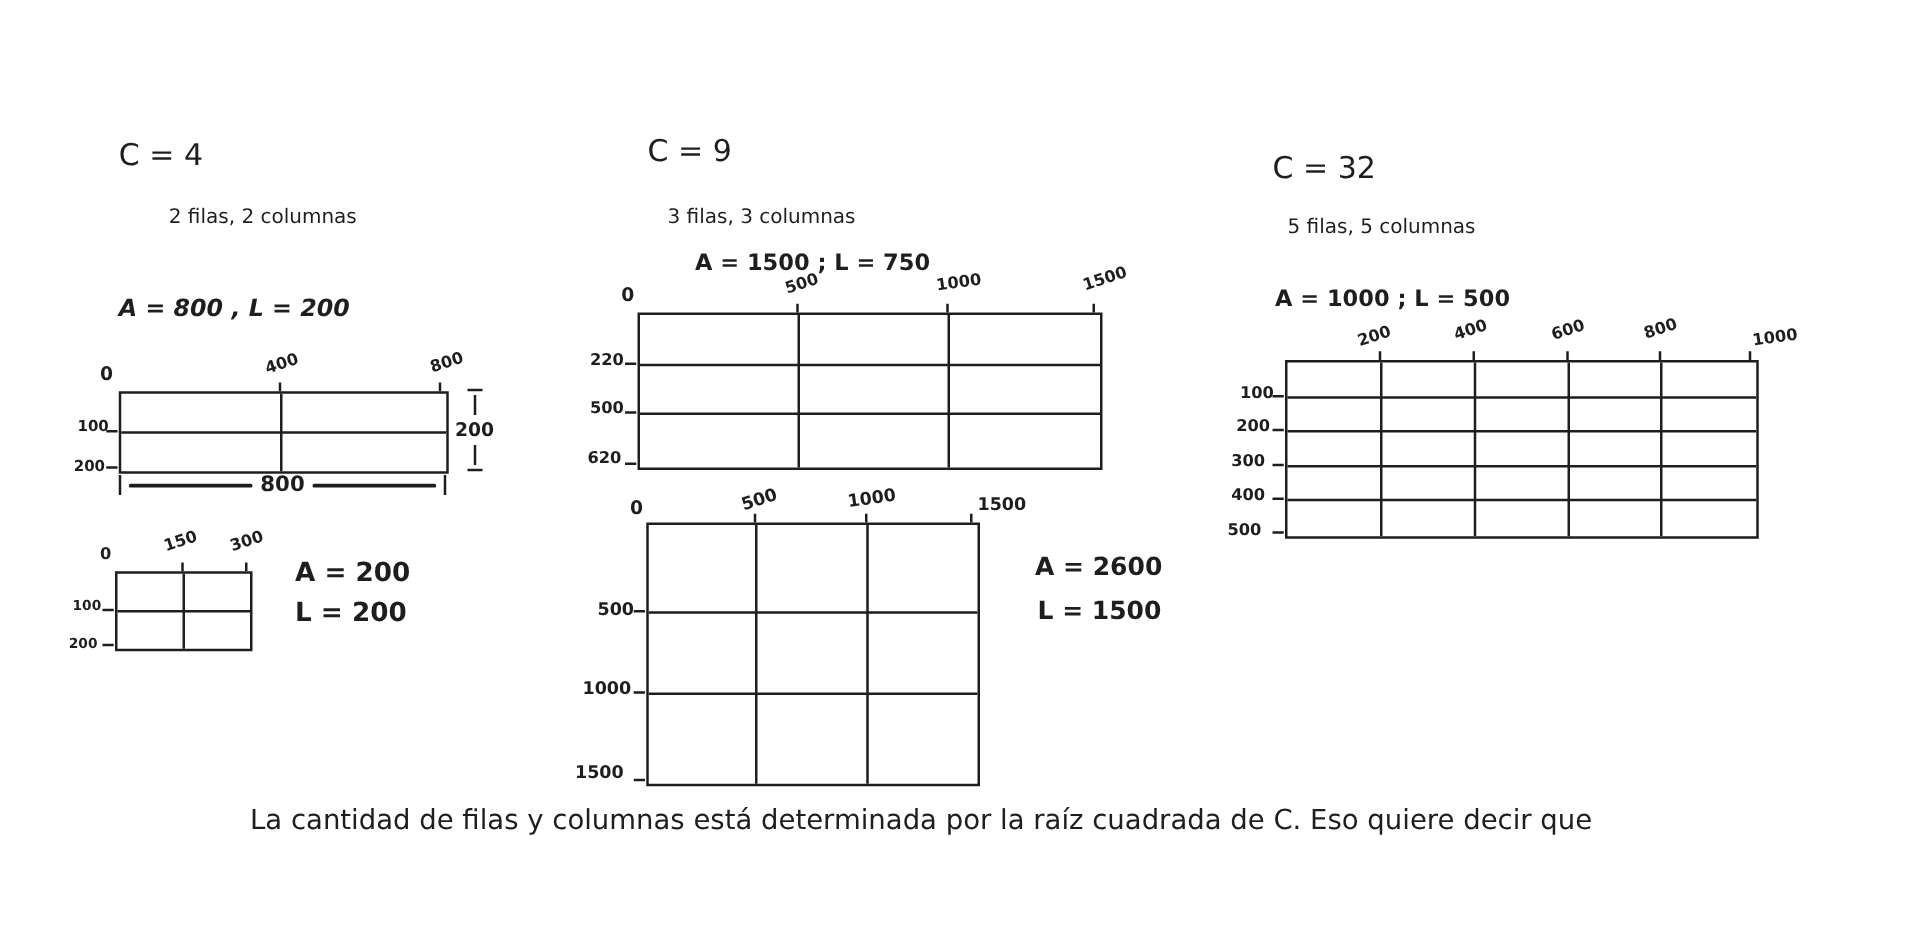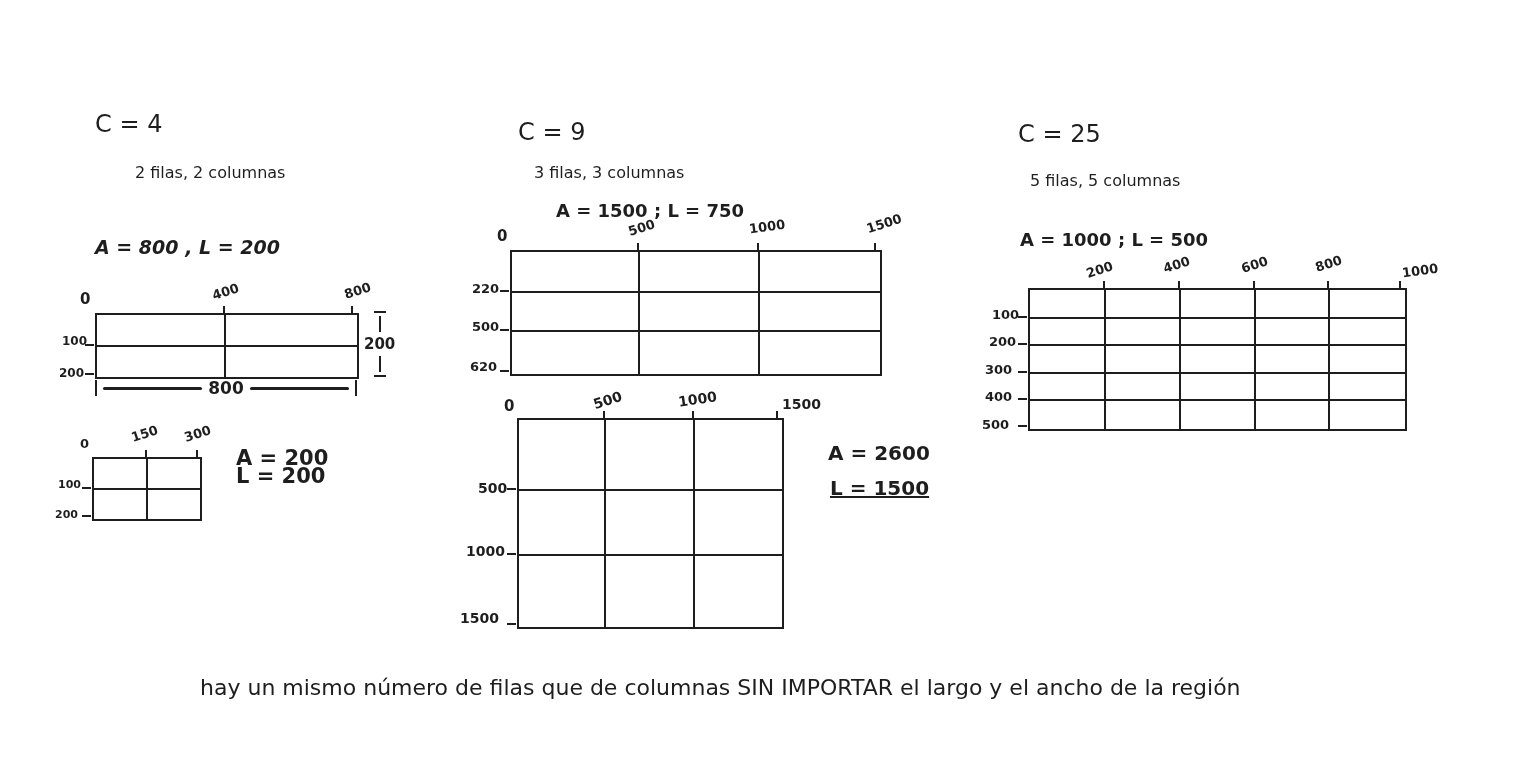--- a/index.html
+++ b/index.html
@@ -73,23 +73,23 @@
     <div class="tick-v" style="left:102px;"></div>
     <div class="tick-h" style="top:28px;"></div>
     <div class="tick-h" style="top:56px;"></div>
   </div>
   <div class="t bold" style="left:80px; top:436px; font-size:13px;">0</div>
   <div class="t bold tilt" style="left:131px; top:426px; font-size:13px;">150</div>
   <div class="t bold tilt" style="left:184px; top:426px; font-size:13px;">300</div>
   <div class="t bold" style="left:58px; top:478px; font-size:11px;">100</div>
   <div class="t bold" style="left:55px; top:508px; font-size:11px;">200</div>
   <div class="t bold" style="left:236px; top:446px; font-size:21px;">A = 200</div>
-  <div class="t bold" style="left:236px; top:464px; font-size:21px;">L = 200</div>
+  <div class="t bold" style="left:236px; top:478px; font-size:21px;">L = 200</div>
 
-  <div class="t" style="left:518px; top:118px; font-size:24px;">C = 9</div>
+  <div class="t" style="left:518px; top:107px; font-size:24px;">C = 9</div>
   <div class="t" style="left:534px; top:163px; font-size:16px;">3 filas, 3 columnas</div>
   <div class="t bold" style="left:556px; top:200px; font-size:18px;">A = 1500 ;   L = 750</div>
 
   <div class="gridbox" style="left:510px; top:250px; width:368px; height:122px;">
     <div class="vl" style="left:126px;"></div>
     <div class="vl" style="left:246px;"></div>
     <div class="hl" style="top:39px;"></div>
     <div class="hl" style="top:78px;"></div>
     <div class="tick-v" style="left:125px;"></div>
     <div class="tick-v" style="left:245px;"></div>
@@ -119,23 +119,23 @@
     <div class="tick-h" style="top:203px;"></div>
   </div>
   <div class="t bold" style="left:504px; top:397px; font-size:15px;">0</div>
   <div class="t bold tilt" style="left:593px; top:392px; font-size:14px;">500</div>
   <div class="t bold tilt-s" style="left:678px; top:391px; font-size:14px;">1000</div>
   <div class="t bold" style="left:782px; top:396px; font-size:14px;">1500</div>
   <div class="t bold" style="left:478px; top:480px; font-size:14px;">500</div>
   <div class="t bold" style="left:466px; top:543px; font-size:14px;">1000</div>
   <div class="t bold" style="left:460px; top:610px; font-size:14px;">1500</div>
   <div class="t bold" style="left:828px; top:441px; font-size:20px;">A = 2600</div>
-  <div class="t bold" style="left:830px; top:476px; font-size:20px;text-decoration:underline;">L = 1500</div>
+  <div class="t bold" style="left:830px; top:476px; font-size:20px;">L = 1500</div>
 
-  <div class="t" style="left:1018px; top:120px; font-size:24px;">C = 25</div>
+  <div class="t" style="left:1018px; top:120px; font-size:24px;">C = 32</div>
   <div class="t" style="left:1030px; top:171px; font-size:16px;">5 filas, 5 columnas</div>
   <div class="t bold" style="left:1020px; top:229px; font-size:18px;">A = 1000 ;   L = 500</div>
 
   <div class="gridbox" style="left:1028px; top:288px; width:375px; height:139px;">
     <div class="vl" style="left:74px;"></div>
     <div class="vl" style="left:149px;"></div>
     <div class="vl" style="left:224px;"></div>
     <div class="vl" style="left:298px;"></div>
     <div class="hl" style="top:27px;"></div>
     <div class="hl" style="top:54px;"></div>
@@ -156,15 +156,15 @@
   <div class="t bold tilt" style="left:1163px; top:257px; font-size:13px;">400</div>
   <div class="t bold tilt" style="left:1241px; top:257px; font-size:13px;">600</div>
   <div class="t bold tilt" style="left:1315px; top:256px; font-size:13px;">800</div>
   <div class="t bold tilt-s" style="left:1402px; top:263px; font-size:13px;">1000</div>
   <div class="t bold" style="left:992px; top:307px; font-size:13px;">100</div>
   <div class="t bold" style="left:989px; top:334px; font-size:13px;">200</div>
   <div class="t bold" style="left:985px; top:362px; font-size:13px;">300</div>
   <div class="t bold" style="left:985px; top:389px; font-size:13px;">400</div>
   <div class="t bold" style="left:982px; top:417px; font-size:13px;">500</div>
 
-  <div class="t" style="left:200px; top:675px; font-size:22px;">hay un mismo número de filas que de columnas SIN IMPORTAR el largo y el ancho de la región</div>
+  <div class="t" style="left:200px; top:644px; font-size:22px;">La cantidad de filas y columnas está determinada por la raíz cuadrada de C. Eso quiere decir que</div>
 
 </div>
 
 </body></html>

